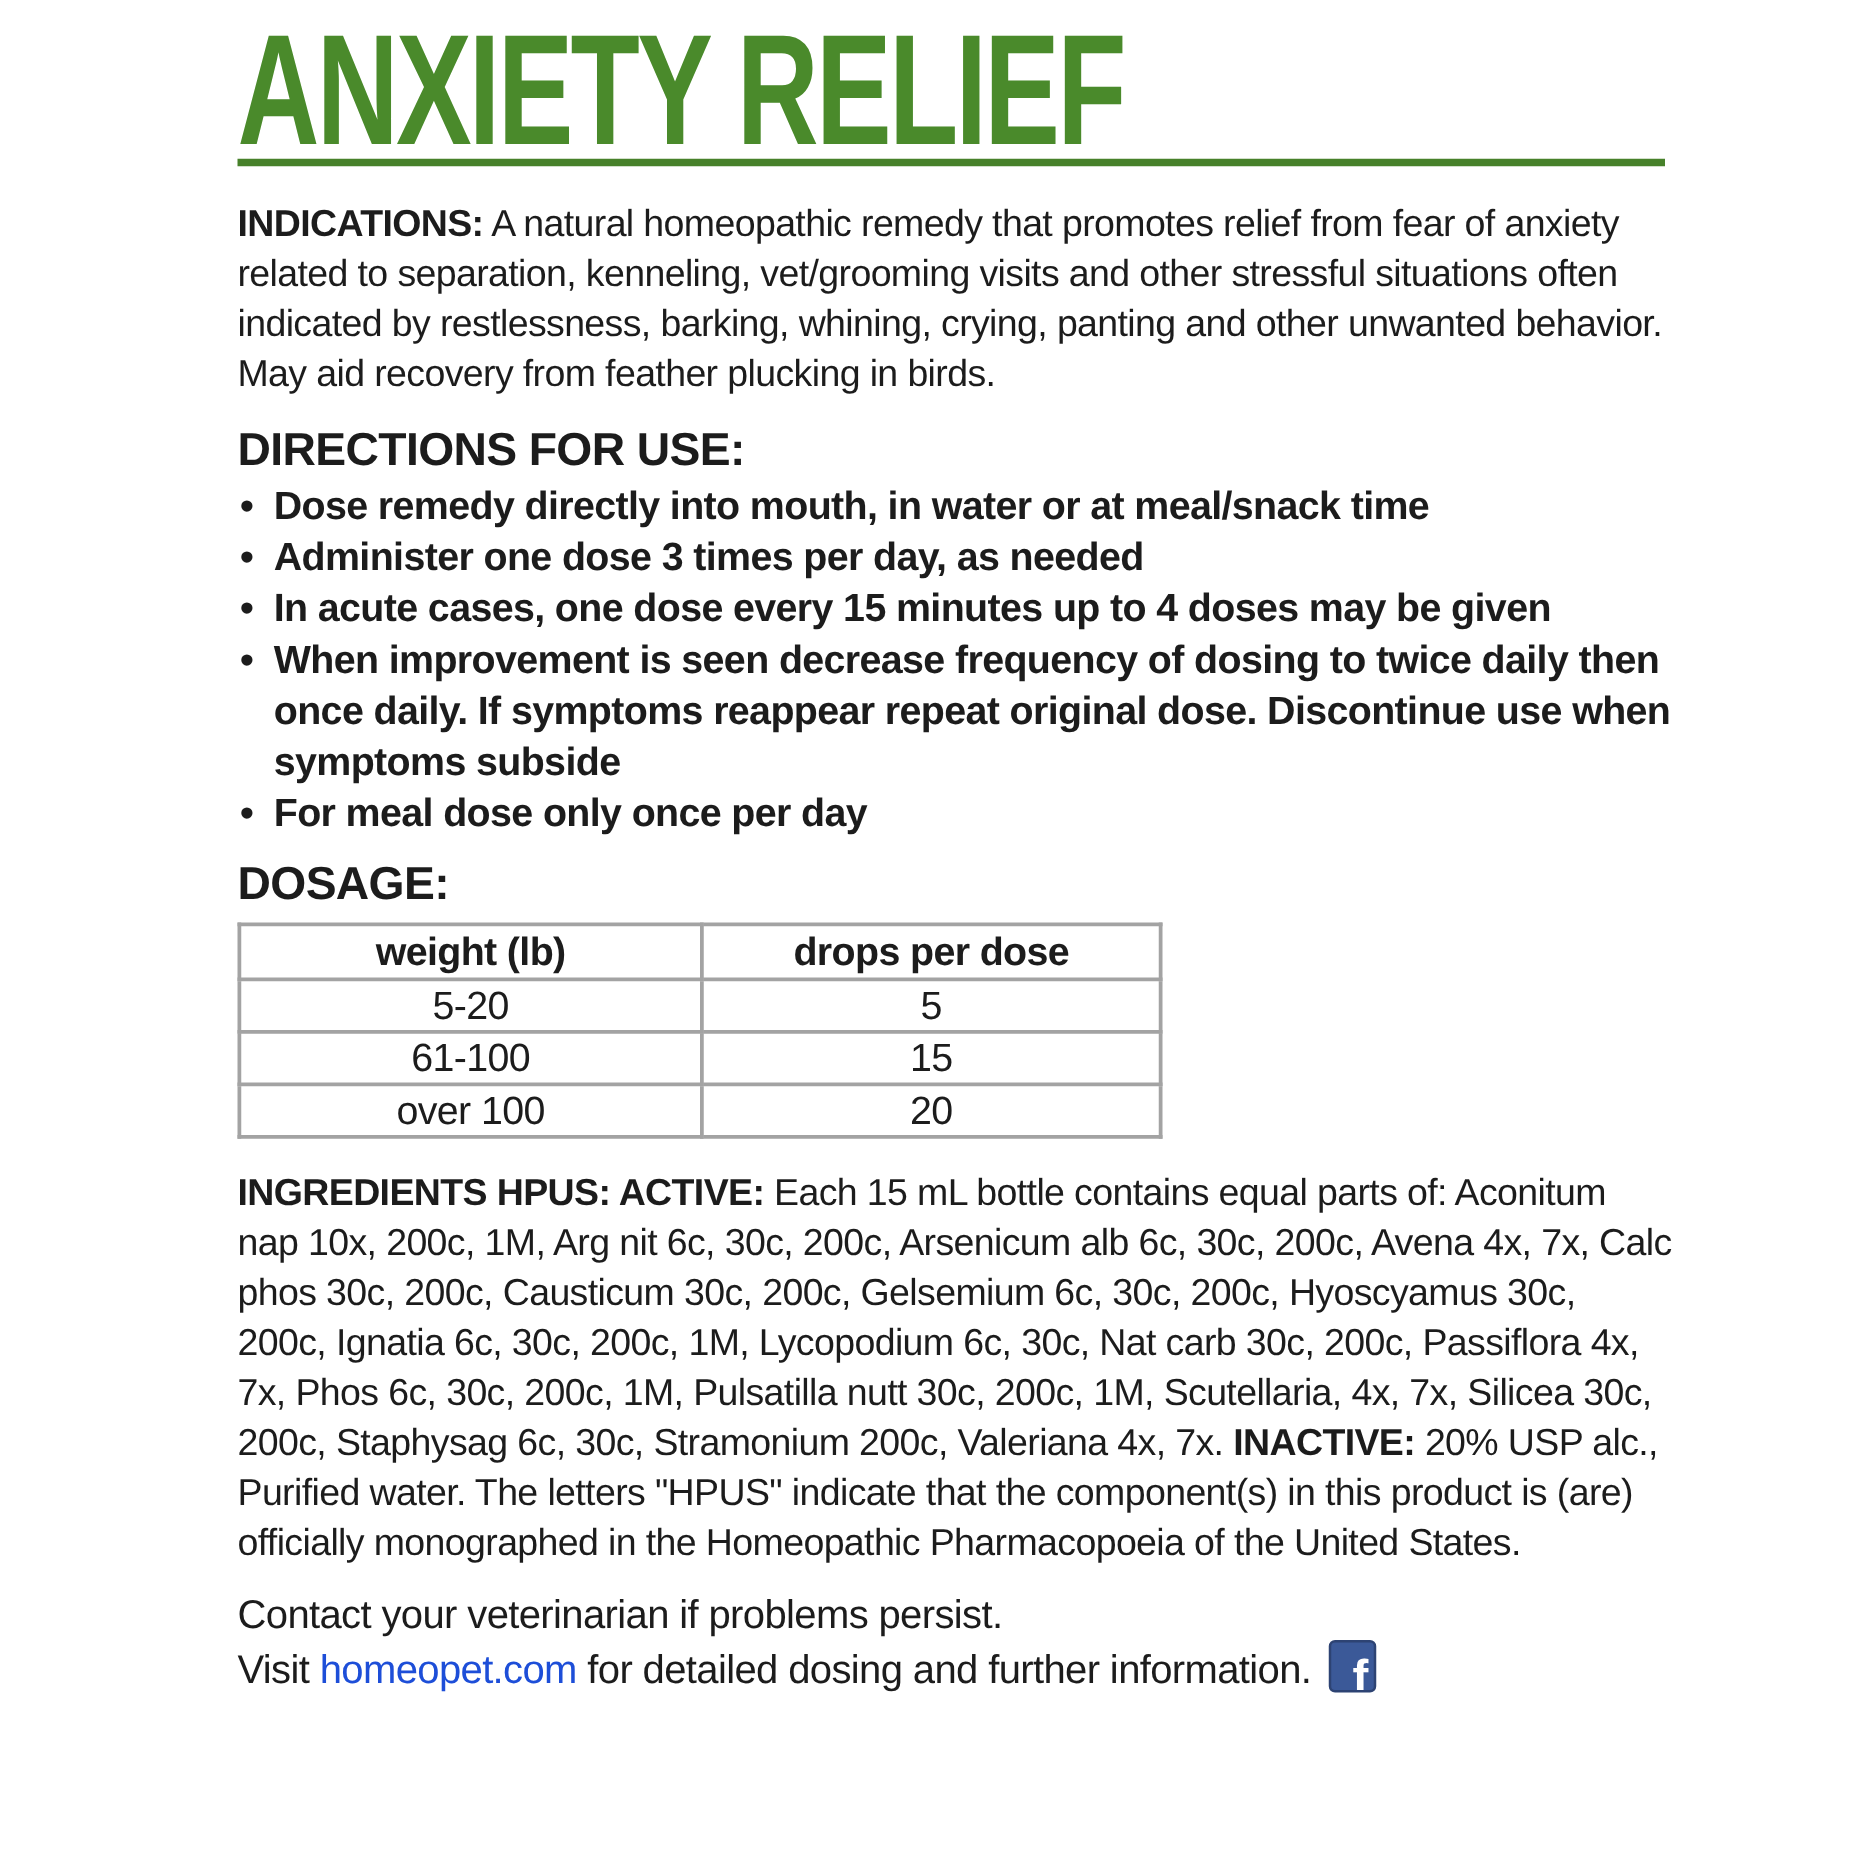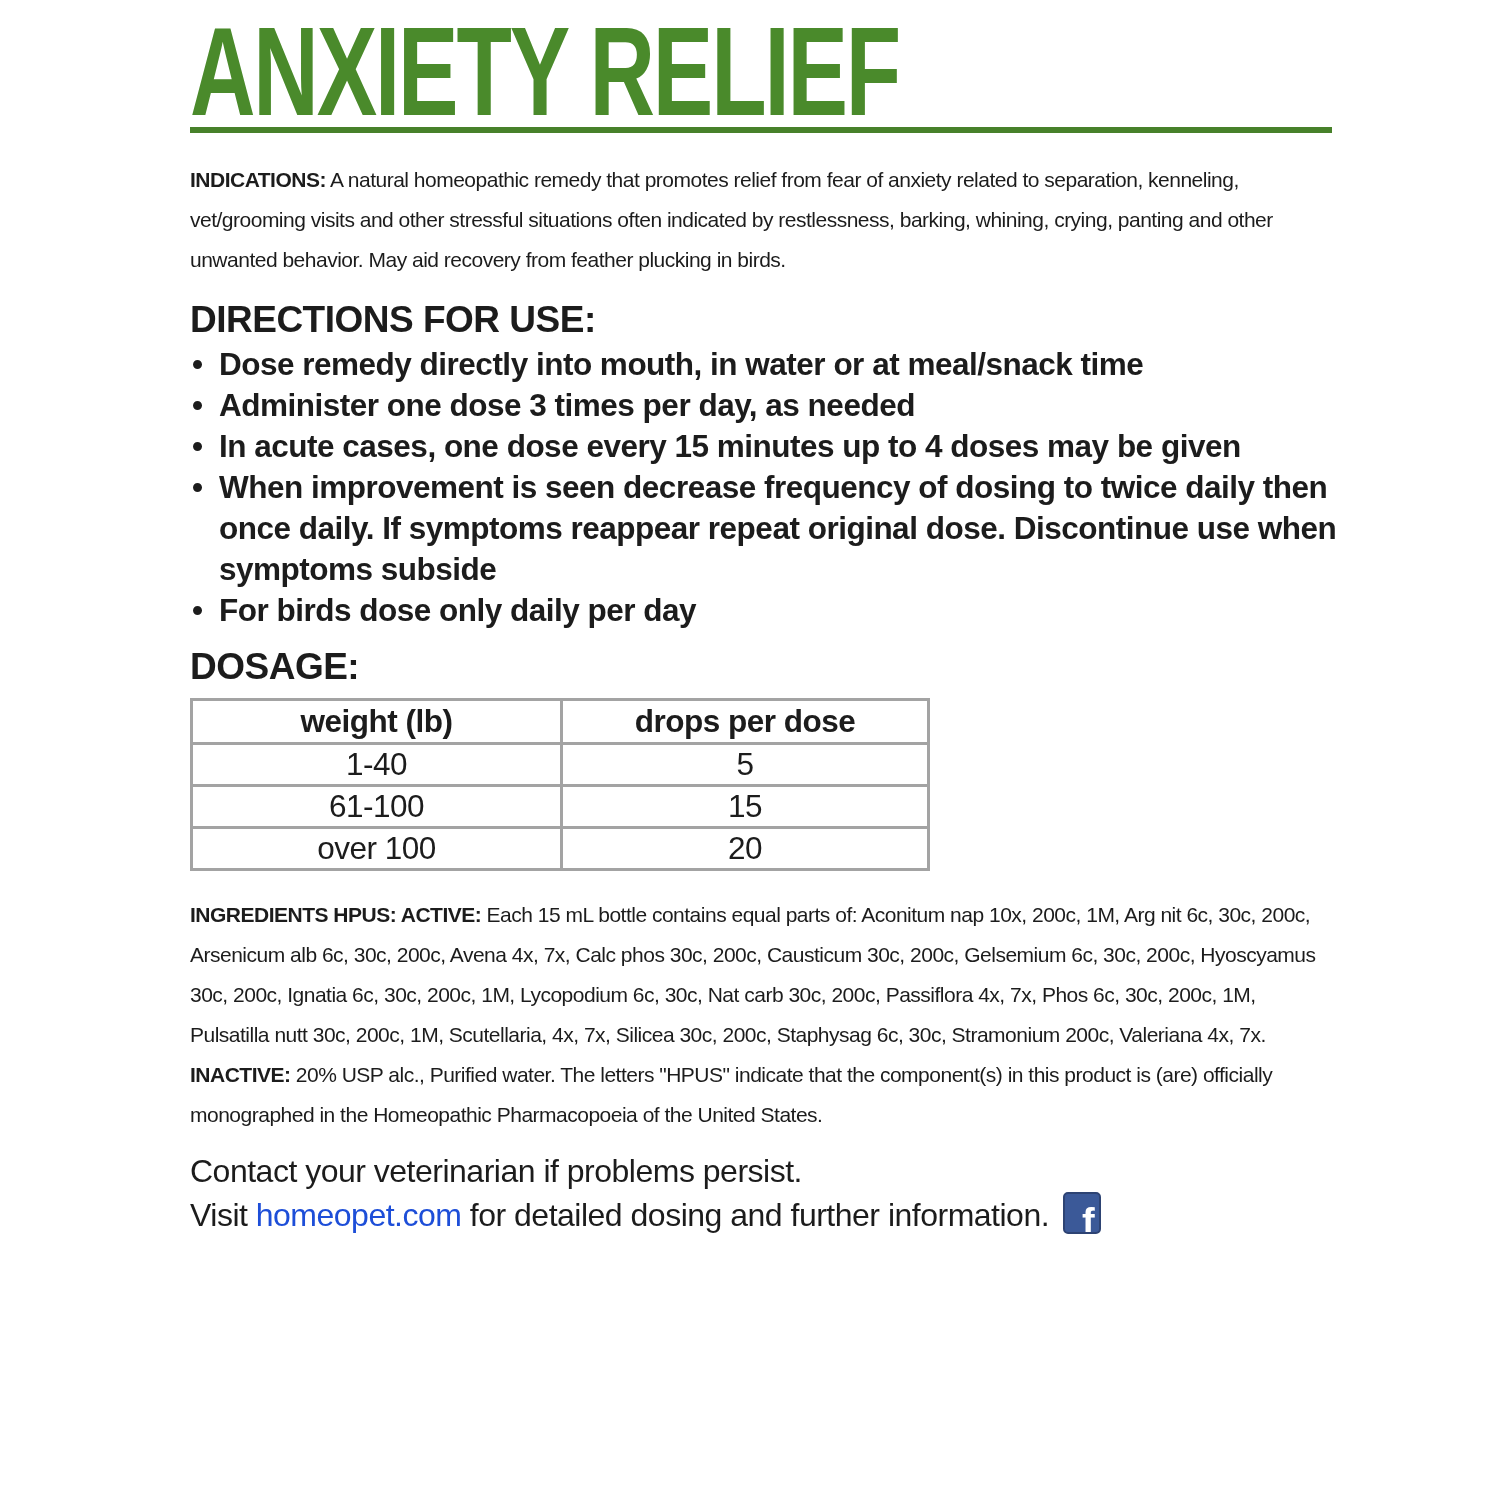--- a/index.html
+++ b/index.html
@@ -23,21 +23,21 @@
     transform: scaleX(0.72);
     transform-origin: left top;
   }
   .rule {
     width: 1142px; height: 6px;
     background: #47812a;
     margin-top: 8px;
   }
   
   .bodytext {
-    font-size: 21px;
+    font-size: 30px;
     line-height: 40px;
     letter-spacing: -0.5px;
     max-width: 1148px;
   }
   .indications { margin-top: 27px; }
   b.inline-label { font-weight: bold; }
   
   .section-heading {
     font-size: 37px;
     font-weight: bold;
@@ -134,35 +134,35 @@
 
   <p class="bodytext indications"><b class="inline-label">INDICATIONS:</b><span> A natural homeopathic remedy that promotes relief from fear of anxiety related to separation, kenneling, vet/grooming visits and other stressful situations often indicated by restlessness, barking, whining, crying, panting and other unwanted behavior. May aid recovery from feather plucking in birds.</span></p>
 
   <h2 class="section-heading directions-heading">DIRECTIONS FOR USE:</h2>
 
   <ul class="bullets">
     <li>Dose remedy directly into mouth, in water or at meal/snack time</li>
     <li>Administer one dose 3 times per day, as needed</li>
     <li>In acute cases, one dose every 15 minutes up to 4 doses may be given</li>
     <li>When improvement is seen decrease frequency of dosing to twice daily then once daily. If symptoms reappear repeat original dose. Discontinue use when symptoms subside</li>
-    <li>For birds dose only daily per day</li>
+    <li>For meal dose only once per day</li>
   </ul>
 
   <h2 class="section-heading dosage-heading">DOSAGE:</h2>
 
   <table class="dosage">
     <thead>
       <tr>
         <th class="col-weight">weight (lb)</th>
         <th class="col-drops">drops per dose</th>
       </tr>
     </thead>
     <tbody>
       <tr>
-        <td>1-40</td>
+        <td>5-20</td>
         <td>5</td>
       </tr>
       <tr>
         <td>61-100</td>
         <td>15</td>
       </tr>
       <tr>
         <td>over 100</td>
         <td>20</td>
       </tr>

